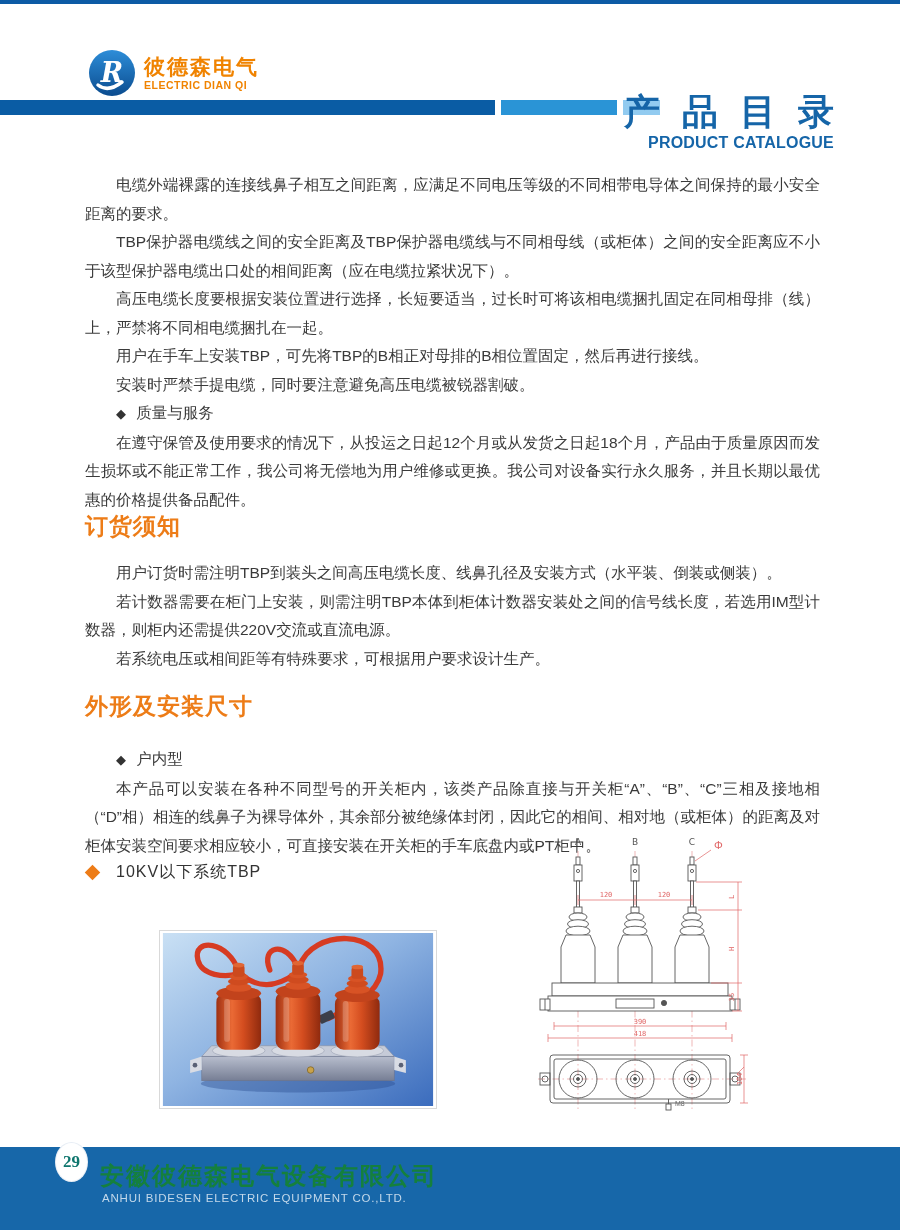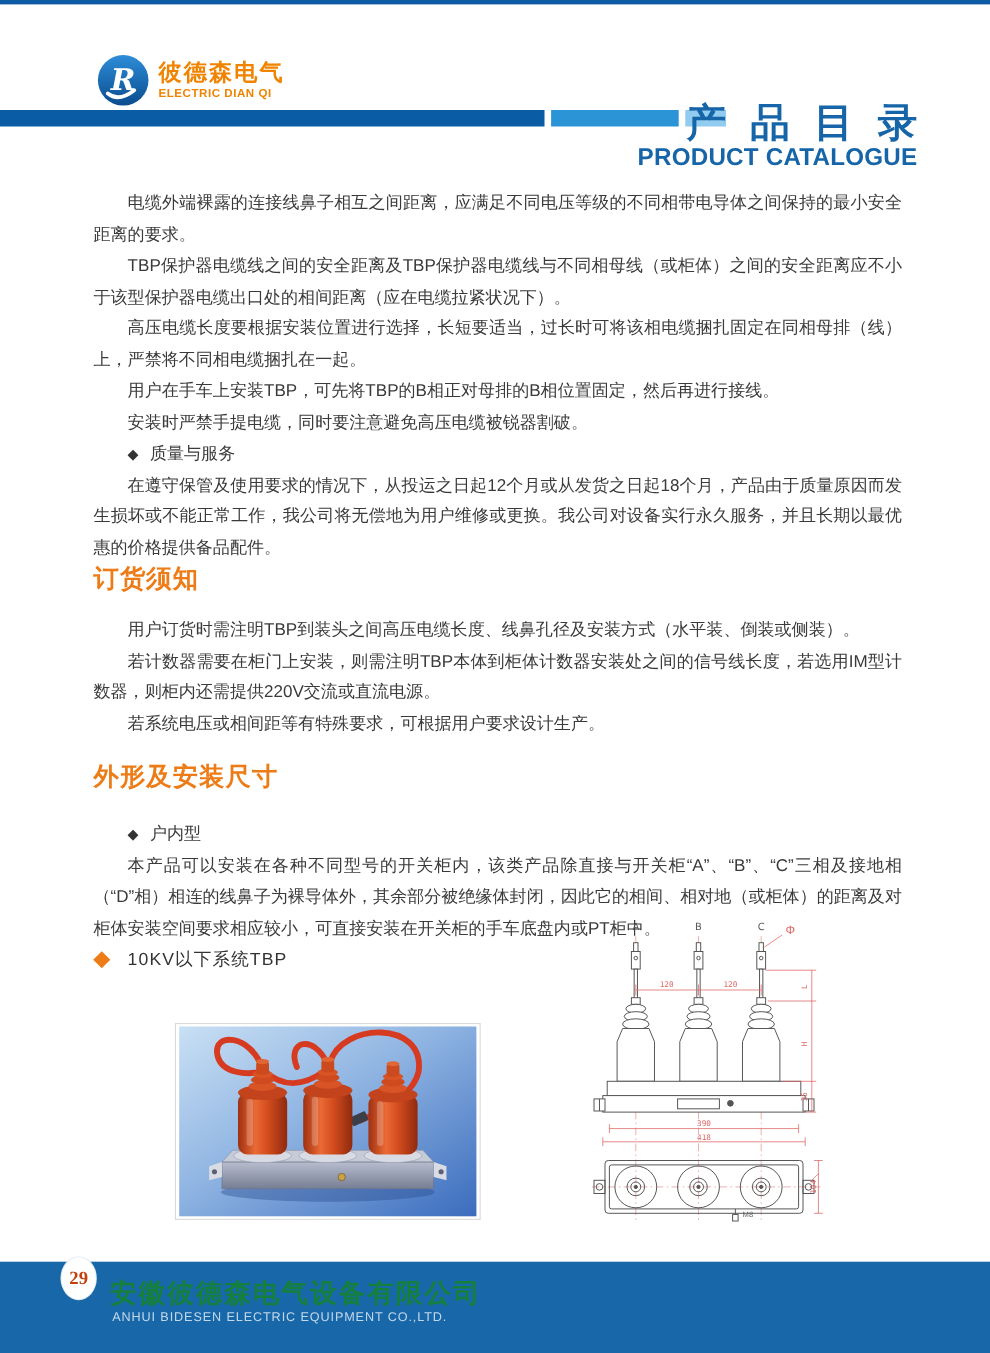--- a/index.html
+++ b/index.html
@@ -20,21 +20,21 @@
   .logo-cn { color:#f08300; font-weight:bold; font-size:21px; letter-spacing:2px; line-height:24px; }
   .logo-en { color:#f08300; font-weight:bold; font-size:10.5px; letter-spacing:0.5px; line-height:13px; }
 
   .bar-seg { top:100px; height:15px; }
   .bar-seg.s1 { left:0; width:495px; background:#0a5ca4; }
   .bar-seg.s2 { left:501px; width:116px; background:#2a94d6; }
   .bar-seg.s3 { left:623px; width:37px; background:#92cbf0; }
 
   .title-block { right:66px; top:92px; text-align:right; }
   .title-cn { color:#1565a8; font-weight:bold; font-size:36px; letter-spacing:6px; margin-right:-6px; line-height:40px; }
-  .title-en { color:#1565a8; font-weight:bold; font-size:22px; letter-spacing:0.2px; line-height:18px; margin-top:2px; }
+  .title-en { color:#1565a8; font-weight:bold; font-size:16px; letter-spacing:0.2px; line-height:18px; margin-top:2px; }
 
   
   .copy { left:85px; width:735px; font-size:15.5px; line-height:28.5px; text-align:justify; }
   .copy p { text-indent:2em; }
   .bullet-line { text-indent:2em; }
   .bullet-glyph { font-size:13px; margin-right:6px; color:#333; }
 
   .sec-heading { color:#ed7c17; font-weight:bold; font-size:23px; line-height:34px; letter-spacing:1px; }
   .block-ordering { left:85px; top:509px; width:735px; }
   .block-ordering .sec-heading { margin-bottom:16px; }
@@ -54,21 +54,21 @@
   .drawing { left:538px; top:833px; width:212px; height:282px; }
   .drawing svg { display:block; width:100%; height:100%; }
   .dim-text { font-size:7px; fill:#e06666; font-family:"DejaVu Sans Mono","Liberation Mono",monospace; }
   .phase-text { font-size:9px; fill:#555; font-family:"DejaVu Sans","Liberation Sans",sans-serif; }
 
   
   .footer-band { left:0; top:1147px; width:900px; height:83px; background:#1767a9; }
   .page-badge { left:56px; top:1143px; width:31px; height:38px; background:#ffffff; border-radius:50%;
                 display:flex; align-items:center; justify-content:center; z-index:3;
                 box-shadow:0 0 0 1px #e8eef5; }
-  .page-badge span { color:#c2410c; font-family:"Liberation Serif","DejaVu Serif",serif;
+  .page-badge span { color:#0f766e; font-family:"Liberation Serif","DejaVu Serif",serif;
                      font-weight:bold; font-size:17px; }
   .footer-cn { left:100px; top:1160px; color:#15803d; font-weight:bold; font-size:24px; letter-spacing:2px; }
   .footer-en { left:102px; top:1192px; color:#c3d8ea; font-size:11.5px; letter-spacing:0.8px; }
 </style>
 </head>
 <body>
 
 <div class="abs top-strip"></div>
 
 <div class="abs logo-wrap">

